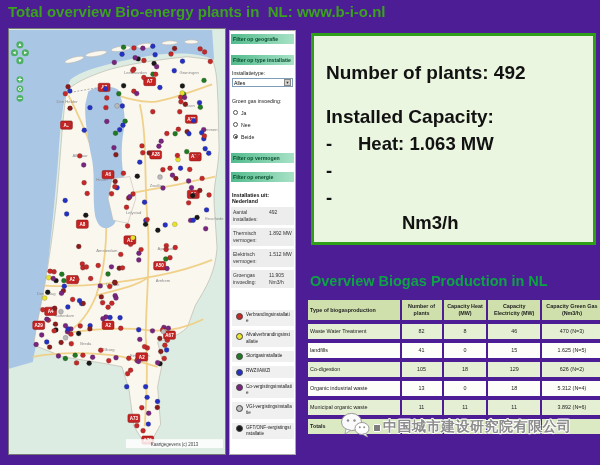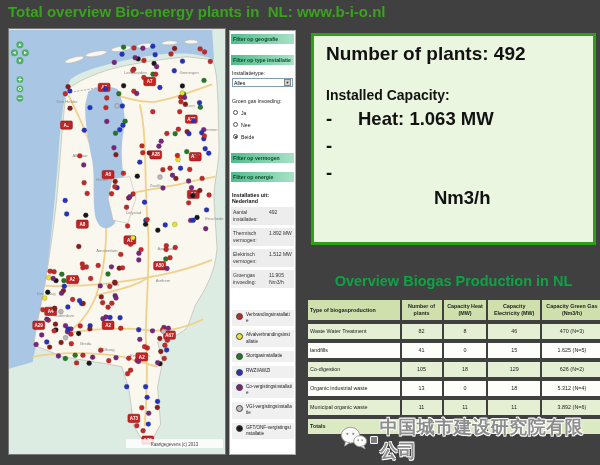--- a/index.html
+++ b/index.html
@@ -1,16 +1,16 @@
 <!DOCTYPE html>
 <html><head>
 <meta charset="utf-8">
 <style>
   html,body{margin:0;padding:0;background:#fff;}
-  .page{position:relative;width:600px;height:465px;background:#404040;overflow:hidden;
+  .page{position:relative;width:600px;height:465px;background:#4c1d95;overflow:hidden;
         font-family:"Liberation Sans",sans-serif;}
   .page-title{position:absolute;left:8px;top:3px;font-size:15px;font-weight:bold;color:#3aa21c;white-space:pre;}
 
   
   .map-box{position:absolute;left:8px;top:28px;width:218px;height:427px;border:1px solid #777;
            box-sizing:border-box;background:#dcece2;}
   .map-box svg{display:block;width:100%;height:100%;}
 
   
   .filter-panel{position:absolute;left:229px;top:30px;width:67px;height:425px;background:#fff;
@@ -33,47 +33,47 @@
   .stat-row{display:flex;background:#ededed;margin:3px 1px 0;padding:2px;min-height:11px;}
   .stat-label{flex:1;font-size:5px;color:#333;line-height:1.4;}
   .stat-value{width:23px;font-size:5px;color:#333;line-height:1.4;}
   .fp-legend{margin-top:22px;}
   .legend-item{display:flex;align-items:flex-start;background:#f0f0f0;margin:4px 1px 0 2px;padding:2px;}
   .legend-dot{width:5px;height:5px;border-radius:50%;border:0.5px solid #444;margin:0.5px 3px 0 2px;flex-shrink:0;}
   .legend-label{font-size:4.6px;color:#222;line-height:1.35;word-break:break-all;}
 
   
   .summary-box{position:absolute;left:311px;top:33px;width:285px;height:212px;box-sizing:border-box;
-               border:3px solid #2f9e18;background:#eaf6df;padding:7px 12px;font-weight:bold;color:#121212;}
+               border:3px solid #2f9e18;background:#eaf6df;padding:26px 12px;font-weight:bold;color:#121212;}
   .sum-number{font-size:19px;}
   .sum-gap{height:22px;}
-  .sum-capacity{font-size:14px;}
+  .sum-capacity{font-size:19px;}
   .sum-item{display:flex;font-size:18.5px;margin-top:5px;}
   .sum-item .dash{width:32px;flex-shrink:0;}
-  .sum-cont{font-size:18.5px;margin-left:108px;margin-top:3px;}
+  .sum-cont{font-size:18.5px;margin-left:76px;margin-top:3px;}
 
   
-  .table-title{position:absolute;left:310px;top:273px;width:287px;text-align:center;
+  .table-title{position:absolute;left:310px;top:273px;width:287px;
                font-size:14.5px;font-weight:bold;color:#0da345;}
   .biogas-table{position:absolute;left:308px;top:296px;width:286px;}
   .t-row{display:grid;grid-template-columns:32% 14% 15% 18% 21%;gap:2px;margin-top:4px;}
   .t-cell{font-size:5.4px;color:#222;padding:3px 2px;display:flex;align-items:center;justify-content:center;
           text-align:center;min-height:9px;line-height:1.3;}
   .t-cell.first{justify-content:flex-start;text-align:left;}
   .t-row.header .t-cell{background:#cfe0ac;font-weight:bold;min-height:11px;}
   .t-row.r-green .t-cell{background:#e5efd3;}
   .t-row.r-white .t-cell{background:#fdfdfa;}
   .t-row.r-total .t-cell{background:#dcead;background:#dceac4;}
   .t-row.r-total .t-cell.first{font-weight:bold;}
 
   
   .watermark{position:absolute;left:340px;top:411px;display:flex;align-items:center;z-index:6;}
   .wm-seal{width:8px;height:8px;background:#7d7d7d;border-radius:1.5px;margin:6px 2px 0 3px;
            box-shadow:inset 0 0 0 1px #fff;}
-  .wm-text{font-size:18px;font-weight:bold;color:#8d8d8d;letter-spacing:0.5px;margin-top:4px;
+  .wm-text{font-size:14px;font-weight:bold;color:#8d8d8d;letter-spacing:0.5px;margin-top:4px;
            text-shadow:0.6px 0.6px 0 #ffffff,-0.6px -0.6px 0 #ffffff,0.6px -0.6px 0 #fff,-0.6px 0.6px 0 #fff;}
 </style>
 </head>
 <body>
 
 <div class="page">
 
   <div class="page-title">Total overview Bio-energy plants in  NL: www.b-i-o.nl</div>
 
   <div class="map-box">

